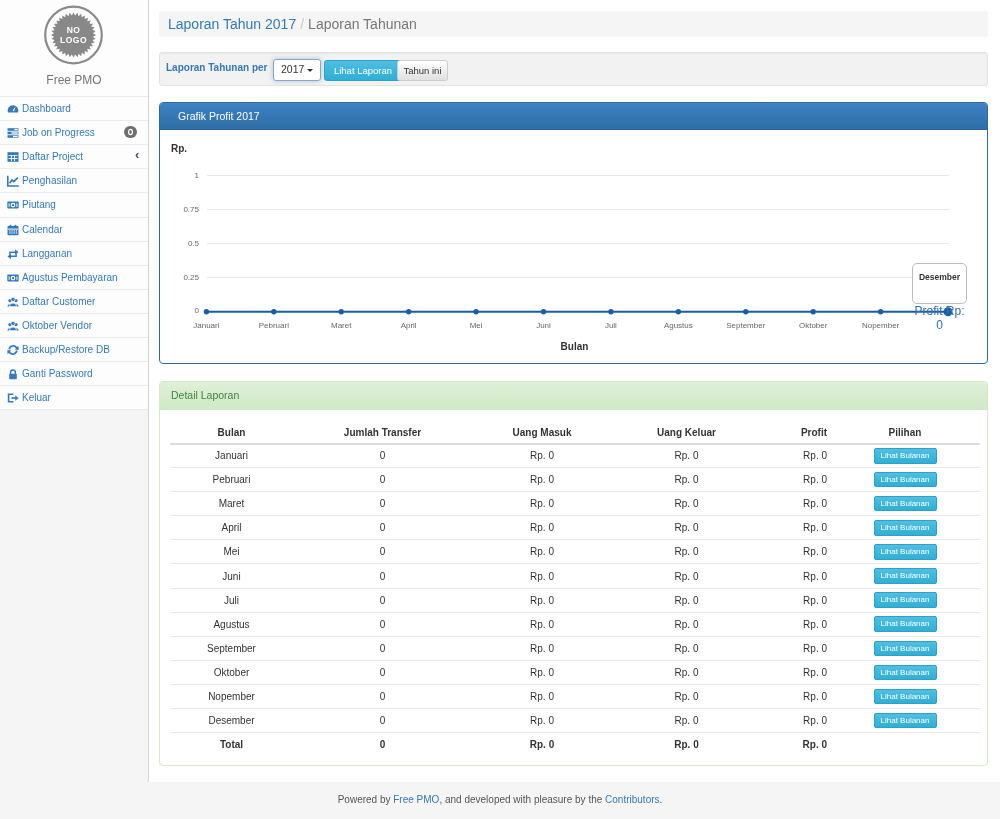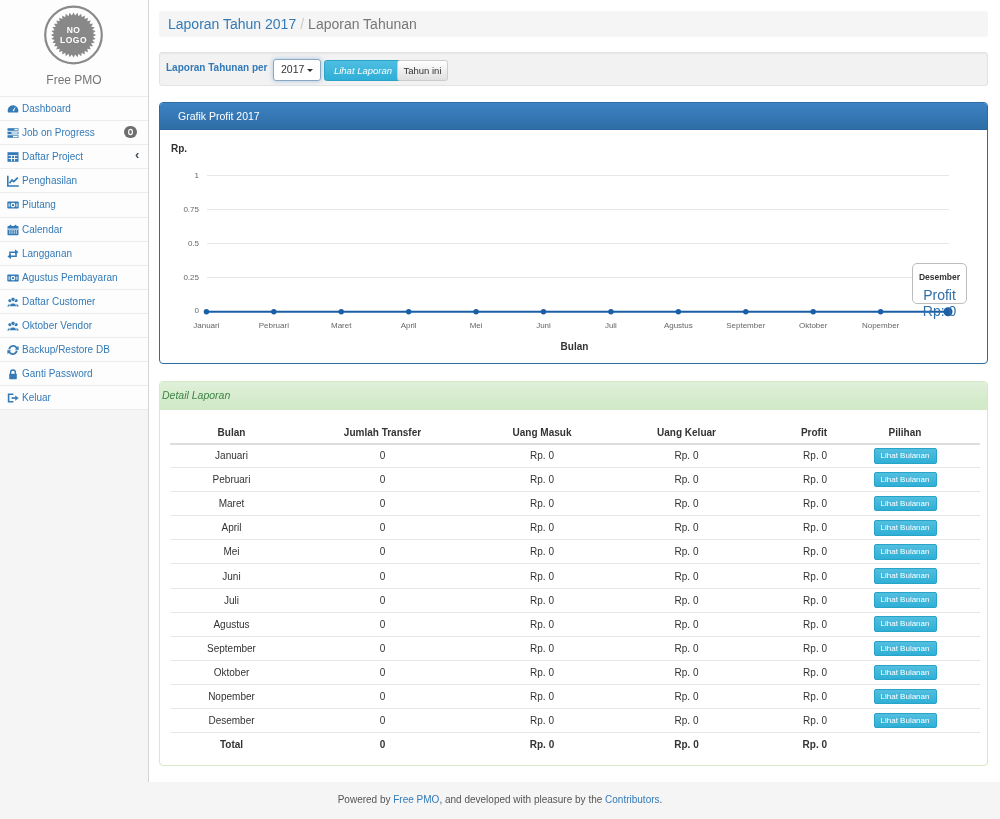--- a/index.html
+++ b/index.html
@@ -22,37 +22,37 @@
 
 #crumb { position:absolute; left:159px; top:10.5px; width:829px; height:26px; background:#f5f5f5; border-radius:3px; font-size:14px; line-height:26px; padding-left:9px; color:#777; }
 #crumb .sep { color:#ccc; padding:0 4px; }
 
 
 #well { position:absolute; left:159px; top:52px; width:829px; height:34px; background:#f2f2f2; border:1px solid #e3e3e3; border-radius:3px; box-shadow:inset 0 1px 1px rgba(0,0,0,.05); }
 #well .lbl { position:absolute; left:6px; top:9px; font-size:10px; font-weight:bold; color:#337ab7; }
 #sel { position:absolute; left:113px; top:6px; width:48px; height:21.5px; background:#fff; border:1px solid #8aa8c2; border-radius:3px; box-shadow:0 0 5px rgba(100,155,210,0.55); font-size:10.5px; color:#333; line-height:19.5px; padding-left:7px; }
 #sel .car { position:absolute; right:7px; top:9px; width:0; height:0; border-left:3px solid transparent; border-right:3px solid transparent; border-top:3.5px solid #333; }
 .btn { position:absolute; border-radius:2.5px; text-align:center; }
-#btninfo { left:164px; top:6.5px; width:78px; height:21px; background:linear-gradient(#4ebde2,#2fafd6); border:1px solid #28a4c9; color:#fff; font-size:9.5px; line-height:19px;font-style:italic; }
+#btninfo { left:164px; top:6.5px; width:78px; height:21px; background:linear-gradient(#4ebde2,#2fafd6); border:1px solid #28a4c9; color:#fff; font-size:9.5px; line-height:19px; }
 #btndef { left:237px; top:6.5px; width:51px; height:21px; background:linear-gradient(#ffffff,#e0e0e0); border:1px solid #ccc; color:#333; font-size:9.5px; line-height:19px; }
 
 
 #chartp { position:absolute; left:159px; top:102px; width:829px; height:262px; border:1px solid #2e6da4; border-radius:4px; background:#fff; }
 #chartp .hd { height:27px; background:linear-gradient(#3d82c4,#2f6ea6); border-bottom:1px solid #2b65a0; border-radius:3px 3px 0 0; color:#fff; font-size:10.5px; line-height:27px; padding-left:18px; }
 #rp { position:absolute; left:11px; top:13px; font-size:10px; font-weight:bold; color:#333; }
 .ylab { position:absolute; width:30px; text-align:right; font-size:8px; color:#666; }
 .xlab { position:absolute; top:191px; width:60px; text-align:center; font-size:8px; color:#666; }
 #bulan { position:absolute; top:211px; width:829px; text-align:center; font-size:10px; font-weight:bold; color:#333; }
 #tip { position:absolute; left:752px; top:133px; width:55px; height:41px; background:rgba(255,255,255,.96); border:1px solid #bcbcbc; border-radius:5px; text-align:center; }
 #tip .t1 { font-size:8.5px; font-weight:bold; color:#333; margin-top:8px; }
-#tip .t2 { font-size:14px; color:#2f6fa8; margin-top:5px; }
+#tip .t2 { font-size:12px; color:#2f6fa8; margin-top:22px; }
 
 
 #detp { position:absolute; left:159px; top:381px; width:829px; height:385px; border:1px solid #d6e9c6; border-radius:4px; background:#fff; }
-#detp .hd { height:28px; background:linear-gradient(#dff0d8,#d0e9c6); border-bottom:1px solid #d6e9c6; border-radius:3px 3px 0 0; color:#3f8347; font-size:10.5px; line-height:27px; padding-left:2px;font-style:italic; }
+#detp .hd { height:28px; background:linear-gradient(#dff0d8,#d0e9c6); border-bottom:1px solid #d6e9c6; border-radius:3px 3px 0 0; color:#3f8347; font-size:10.5px; line-height:27px; padding-left:11px; }
 #tbl { position:absolute; left:10px; top:40.5px; width:810px; border-collapse:collapse; table-layout:fixed; font-size:10px; color:#333; }
 #tbl th { font-weight:bold; border-bottom:2px solid #ddd; height:21px; }
 #tbl td { border-top:1px solid #e7e7e7; height:24.1px; }
 #tbl .c { text-align:center; }
 #tbl .r { text-align:center; padding-right:5px; }
 #tbl td.r5, #tbl th.r5 { text-align:right; padding-right:3px; }
 .btnxs { display:inline-block; width:63px; height:15.5px; background:linear-gradient(#52bfe0,#2fafd6); border:1px solid #28a4c9; border-radius:2px; color:#fff; font-size:8px; line-height:14px; }
 
 
 #foot { position:absolute; left:0; top:782px; width:1000px; height:37px; background:#f5f5f5; text-align:center; font-size:10px; color:#555; padding-top:12px; }

